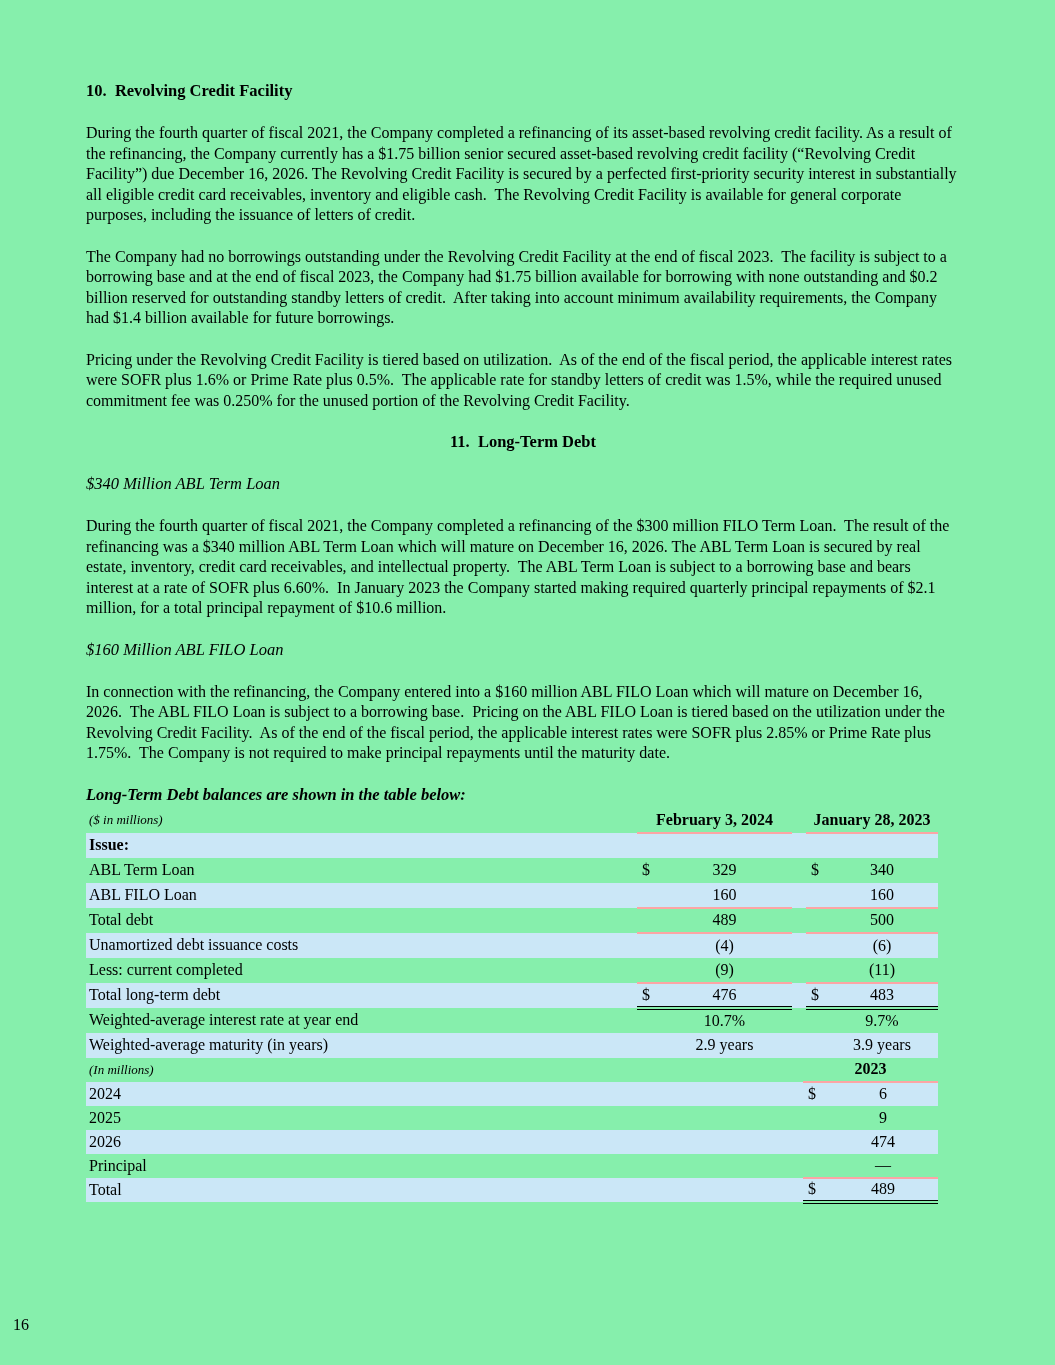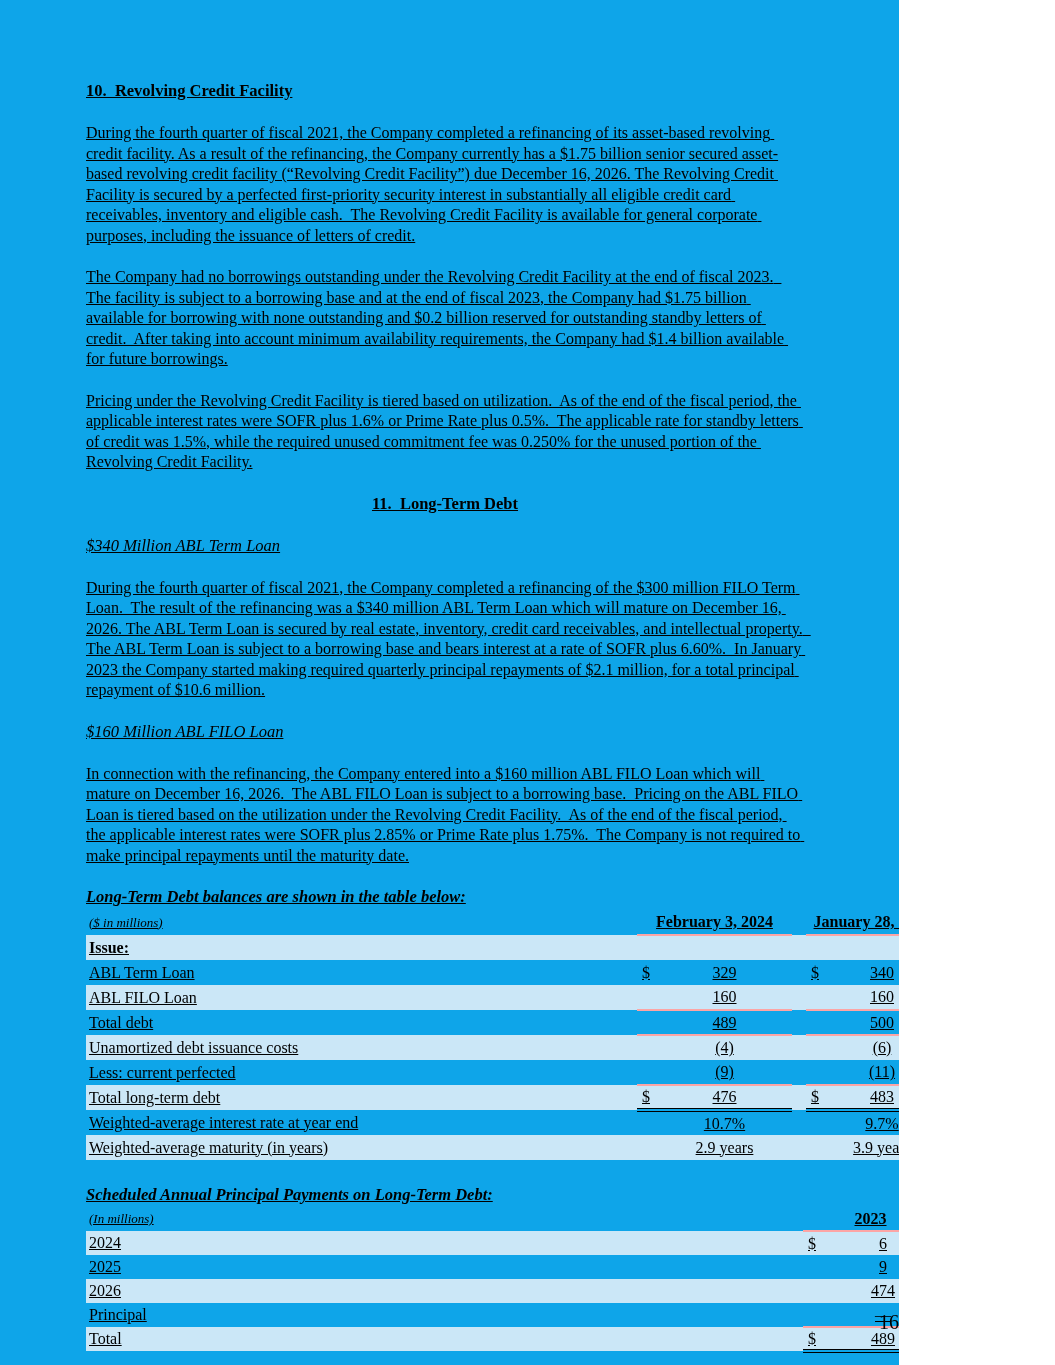--- a/index.html
+++ b/index.html
@@ -1,25 +1,24 @@
 <!DOCTYPE html>
 <html><head>
 <meta charset="utf-8">
 <style>
   * { margin: 0; padding: 0; box-sizing: border-box; }
   html, body { background: #ffffff; }
   .page {
     position: relative;
-    width: 899px;
+    width: 1055px;
     height: 1365px;
-    background: #0ea5e9;
+    background: #86efac;
     color: #000000;
     font-family: "Liberation Serif", "DejaVu Serif", serif;
     overflow: hidden;
-    text-decoration: underline;
   }
   .content { padding: 81px 95px 0 86px; }
 
   .heading {
     font-weight: bold;
     font-size: 16.5px;
     line-height: 20px;
     white-space: pre-wrap;
     margin: 0 0 22px 0;
   }
@@ -55,24 +54,24 @@
   .val { text-align: center; padding-right: 2px; }
   .unit { font-style: italic; font-size: 13px; }
   .colh { font-weight: bold; text-align: center; }
   tr.shade td { background: #cbe7f7; }
   .bold { font-weight: bold; }
   .bb { border-bottom: 2px solid #fca5a5; }
   .bdbl { border-bottom: 4px double #000000; }
 
   .pageno {
     position: absolute;
-    left: 0; right: 0;
+    left: 13px; right: 0;
     bottom: 31px;
-    text-align: right;
-    font-size: 20px;
+    text-align: left;
+    font-size: 16px;
   }
 </style>
 </head>
 <body>
 
 <div class="page">
   <div class="content">
 
     <div class="heading">10.  Revolving Credit Facility</div>
     <div class="para">During the fourth quarter of fiscal 2021, the Company completed a refinancing of its asset-based revolving credit facility. As a result of the refinancing, the Company currently has a $1.75 billion senior secured asset-based revolving credit facility (“Revolving Credit Facility”) due December 16, 2026. The Revolving Credit Facility is secured by a perfected first-priority security interest in substantially all eligible credit card receivables, inventory and eligible cash.  The Revolving Credit Facility is available for general corporate purposes, including the issuance of letters of credit.</div>
@@ -137,21 +136,21 @@
       </tr>
       <tr class="shade">
         <td class="lbl">Unamortized debt issuance costs</td>
         <td class="dol"></td>
         <td class="val">(4)</td>
         <td></td>
         <td class="dol"></td>
         <td class="val">(6)</td>
       </tr>
       <tr>
-        <td class="lbl">Less: current perfected</td>
+        <td class="lbl">Less: current completed</td>
         <td class="dol bb"></td>
         <td class="val bb">(9)</td>
         <td></td>
         <td class="dol bb"></td>
         <td class="val bb">(11)</td>
       </tr>
       <tr class="shade">
         <td class="lbl">Total long-term debt</td>
         <td class="dol bdbl">$</td>
         <td class="val bdbl">476</td>
@@ -171,21 +170,20 @@
         <td class="lbl">Weighted-average maturity (in years)</td>
         <td class="dol"></td>
         <td class="val">2.9 years</td>
         <td></td>
         <td class="dol"></td>
         <td class="val">3.9 years</td>
       </tr>
     </tbody>
       </table>
 
-    <div class="tablecap second">Scheduled Annual Principal Payments on Long-Term Debt:</div>
 
     <table id="t2">
       <colgroup>
         <col style="width:717px">
           <col style="width:27px">
           <col style="width:108px">
       </colgroup>
       <tbody>
           <tr>
         <td class="lbl unit">(In millions)</td>

